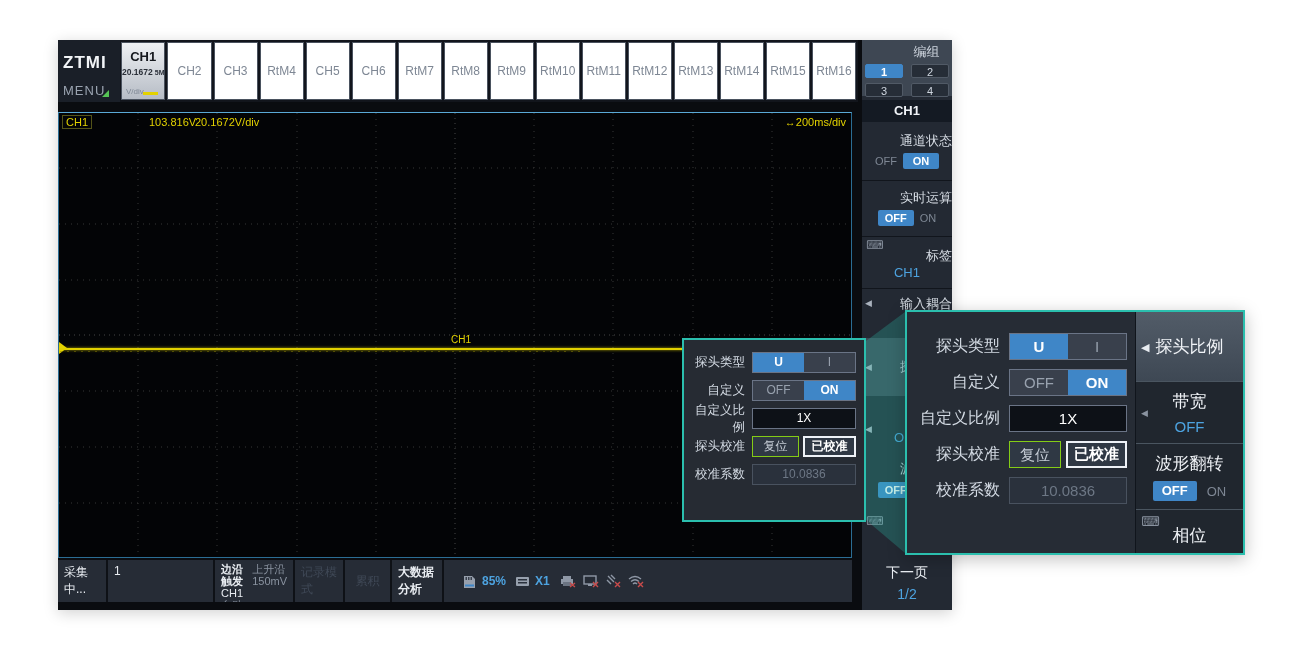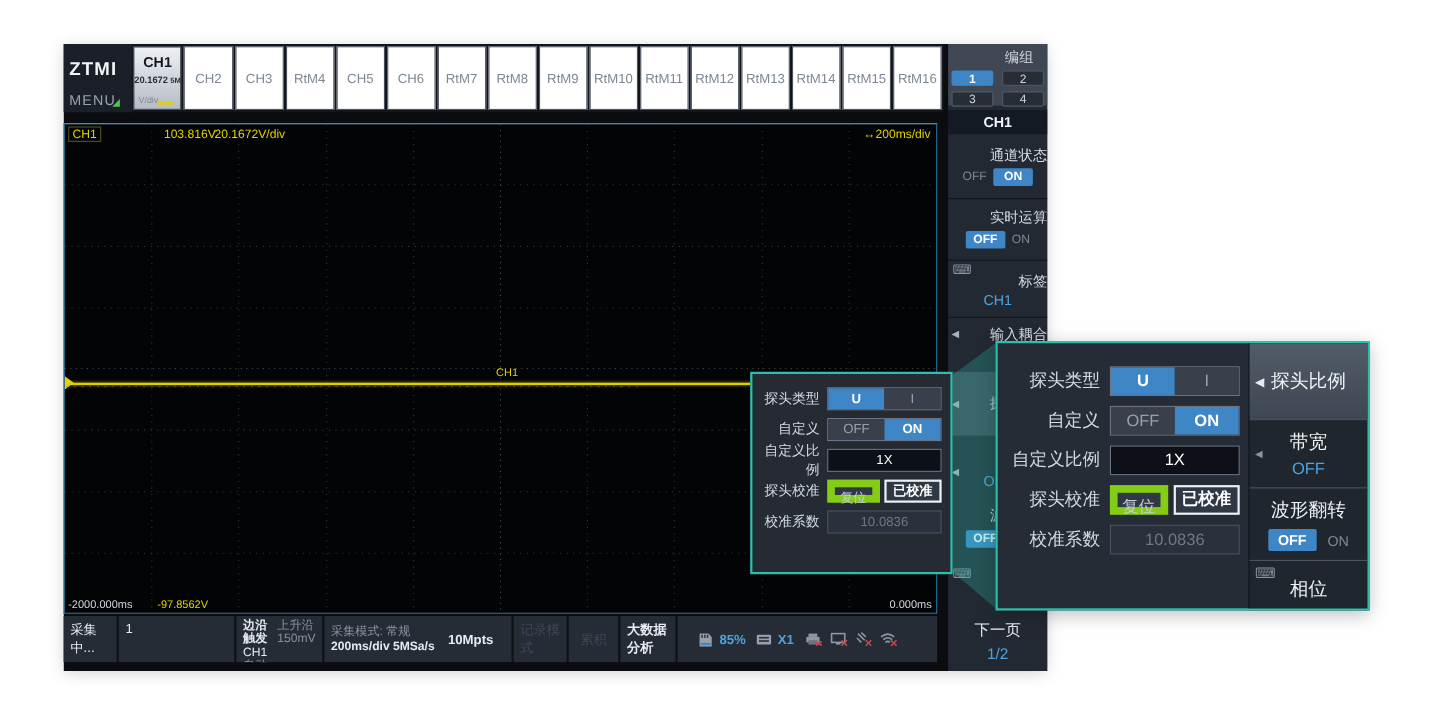--- a/index.html
+++ b/index.html
@@ -82,21 +82,21 @@
   .sb-next .n2 { color:#4da3e0; font-size:14px; margin-top:4px; }
 
   
   .frow { display:flex; align-items:center; }
   .flabel { flex:1; text-align:right; color:#d3dae3; }
   .seg { display:flex; border:1px solid #6a7486; }
   .seg .opt { flex:1; text-align:center; color:#98a1ae; background:#39404c; }
   .seg .opt.on { background:#3f86c7; color:#fff; font-weight:bold; }
   .tinput { background:#0d1117; border:1px solid #6a7486; color:#fff; text-align:center; }
   .tinput.dis { background:#2a313c; border:1px solid #49525f; color:#6d7785; }
-  .btn-reset { background:#2f3844; border:7px solid #84cc16; color:#c6cdd6; text-align:center; }
+  .btn-reset { background:#2f3844; border:1px solid #84cc16; color:#c6cdd6; text-align:center; }
   .btn-cal { background:#2f3844; border:2px solid #eef2f7; color:#fff; font-weight:bold; text-align:center; }
 
   
   .popup { position:absolute; left:682px; top:338px; width:184px; height:184px; background:#262b33; border:2px solid #2bbfae; z-index:5; padding:12px 8px 0 6px; }
   .popup .frow { margin-bottom:7px; height:21px; }
   .popup .flabel { font-size:12.5px; margin-right:7px; }
   .popup .ctrl { width:104px; height:21px; font-size:12px; line-height:19px; }
   .popup .seg { height:21px; } .popup .seg .opt { line-height:19px; }
   .popup .pair { width:104px; display:flex; gap:4px; }
   .popup .btn-reset { width:50px; height:21px; line-height:19px; font-size:12px; }
@@ -191,47 +191,35 @@
       <div class="scope-toprow">
         <span class="lbl-ch">CH1</span>
         <span class="lbl-level">103.816V</span>
         <span class="lbl-vdiv">20.1672V/div</span>
         <span class="lbl-tdiv">↔200ms/div</span>
       </div>
       <div class="trig-marker"></div>
       <div class="wave"></div>
       <div class="wave-noise"></div>
       <div class="wave-lbl">CH1</div>
-      <div class="scope-botrow">
-        <span class="lbl-tleft">-2000.000ms</span>
-        <span class="lbl-vleft">-97.8562V</span>
-        <span class="lbl-tright">0.000ms</span>
-      </div>
     </div>
 
     <div class="statusbar">
       <div class="cell c1">采集中...</div>
       <div class="cell c2">1</div>
       <div class="cell c3">
         <div class="trig-col">
           <span class="w" style="font-weight:bold">边沿触发</span>
           <span class="w">CH1</span>
           <span class="g">自动</span>
         </div>
         <div class="trig-col">
           <span class="g">上升沿</span>
           <span class="g">150mV</span>
         </div>
-      </div>
-      <div class="cell c4">
-        <div class="acq-col">
-          <span class="row1"><span>采集模式:</span> <span>常规</span></span>
-          <span class="row2"><span>200ms/div</span> <span>5MSa/s</span></span>
-        </div>
-        <span class="pts">10Mpts</span>
       </div>
       <div class="cell c5">记录模式</div>
       <div class="cell c6">累积</div>
       <div class="cell c7">大数据分析</div>
       <div class="cell c8">
         <svg class="sicon" width="15" height="13" viewBox="0 0 15 13">
             <path d="M2 1h8l3 3v9H2z" fill="#97a0ad"></path>
             <rect x="3.5" y="2" width="1.5" height="3" fill="#39404c"></rect>
             <rect x="6" y="2" width="1.5" height="3" fill="#39404c"></rect>
             <rect x="8.5" y="2" width="1.5" height="3" fill="#39404c"></rect>

